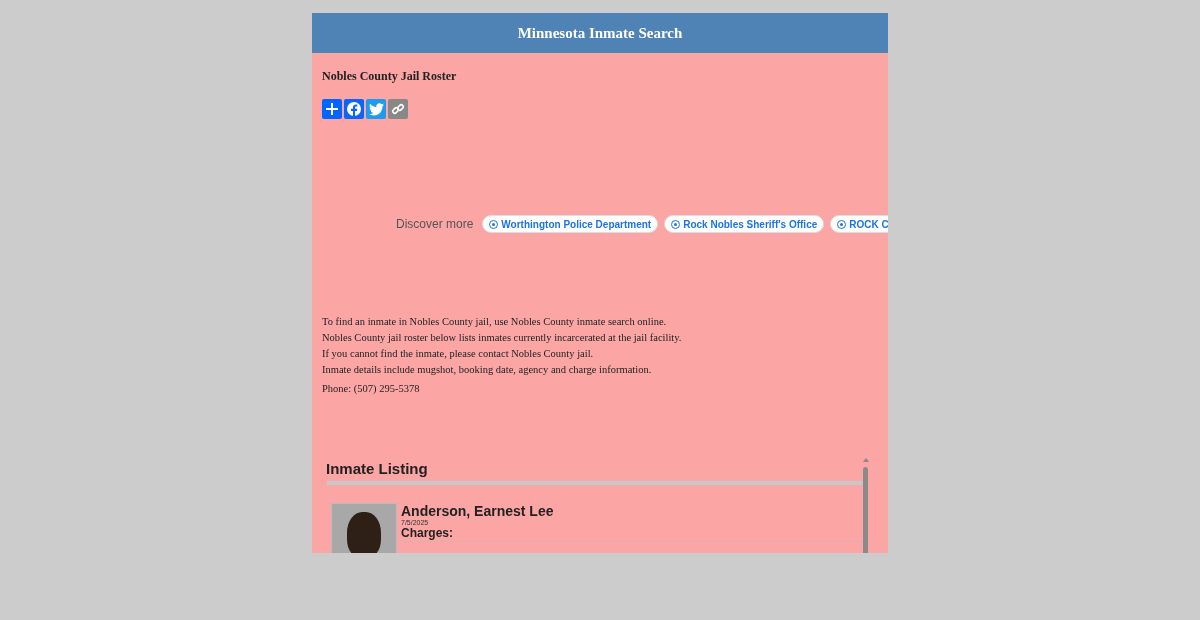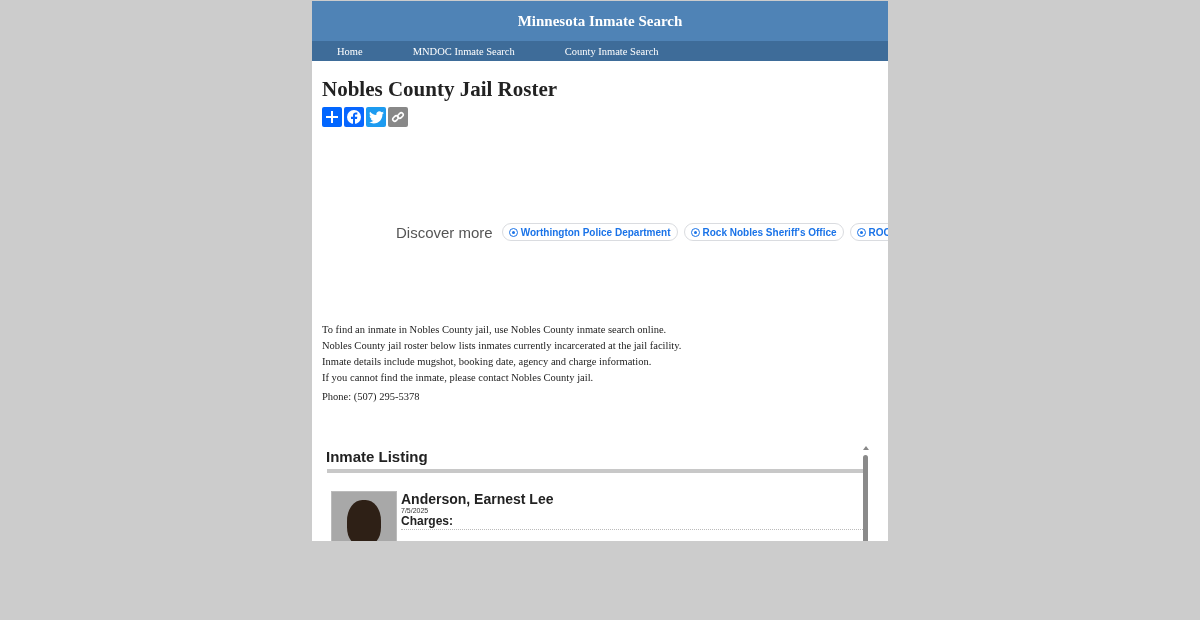--- a/index.html
+++ b/index.html
@@ -1,36 +1,36 @@
 <!DOCTYPE html>
 <html><head>
 <meta charset="utf-8">
 <style>
   * { box-sizing: border-box; margin: 0; padding: 0; }
   html, body { width: 1200px; height: 620px; overflow: hidden; }
   body { background: #cccccc; font-family: "Liberation Serif", serif; color: #222; }
-  .page { position: absolute; left: 312px; top: 1px; width: 576px; height: 540px; background: #ffffff; overflow: hidden; }
+  .page { position: absolute; left: 312px; top: 13px; width: 576px; height: 540px; background: #fca5a5; overflow: hidden; }
   .header { height: 40px; background: #4f83b6; display: flex; align-items: center; justify-content: center; }
   .header h1 { color: #ffffff; font-size: 15px; font-weight: bold; font-family: "Liberation Serif", serif; }
   .nav { height: 20px; background: #3e6c99; display: flex; align-items: center; }
   .nav a { color: #ffffff; font-size: 10.5px; text-decoration: none; white-space: nowrap; }
   .nav a.n0 { margin-left: 25px; }
   .nav a.n1 { margin-left: 50px; }
   .nav a.n2 { margin-left: 50px; }
   .content { padding: 0 10px; }
-  .title { font-size: 21px; font-weight: bold; margin-top: 16px; height: 20px; }
+  .title { font-size: 12px; font-weight: bold; margin-top: 16px; height: 20px; }
   .share { display: flex; gap: 2px; margin-top: 10px; }
   .share span { width: 20px; height: 20px; border-radius: 2px; display: flex; align-items: center; justify-content: center; }
   .share .s-add { background: #0166ff; }
   .share .s-fb { background: #0866ff; }
   .share .s-tw { background: #1d9bf0; }
   .share .s-cp { background: #888888; }
   .ad-area { height: 195px; position: relative; }
   .discover { position: absolute; top: 96px; left: 74px; display: flex; align-items: center; white-space: nowrap; font-family: "Liberation Sans", sans-serif; }
-  .discover .lbl { font-size: 15px; color: #555; margin-right: 9px; }
+  .discover .lbl { font-size: 12px; color: #555; margin-right: 9px; }
   .chip { display: inline-flex; align-items: center; height: 18px; padding: 0 6px; border: 1px solid #dadce0; border-radius: 10px; background: #fff; margin-right: 6px; font-size: 10px; font-weight: bold; color: #1a73e8; }
   .chip .ci { width: 9px; height: 9px; border: 1.2px solid #1a73e8; border-radius: 50%; margin-right: 3px; position: relative; }
   .chip .ci::after { content: ""; position: absolute; left: 2px; top: 2px; width: 3px; height: 3px; border-radius: 50%; background: #1a73e8; }
   .intro p { font-size: 10.5px; line-height: 16px; }
   .jail { margin-top: 3px; }
   .jail p { font-size: 10.5px; line-height: 16px; }
   .jail .jname { font-weight: bold; }
   .listing { position: absolute; left: 14px; top: 445px; width: 550px; height: 175px; overflow: hidden; font-family: "Liberation Sans", sans-serif; }
   .listing h2 { text-align: left; font-size: 15px; font-weight: bold; margin-top: 2px; width: 536px; }
   .listing .hr { width: 536px; height: 4px; background: #c8c8c8; margin-top: 4px; margin-left: 1px; }
@@ -51,25 +51,20 @@
   .scroll { position: absolute; right: 6px; top: 0; width: 8px; height: 175px; }
   .scroll .up { position: absolute; top: 0; left: 1px; width: 0; height: 0; border-left: 3px solid transparent; border-right: 3px solid transparent; border-bottom: 4px solid #888; }
   .scroll .thumb { position: absolute; top: 9px; left: 1px; width: 5px; height: 94px; background: #8a8a8a; border-radius: 3px; }
 </style>
 </head>
 <body>
 
 <div class="page">
   <div class="header">
     <h1>Minnesota Inmate Search</h1>
-  </div>
-  <div class="nav">
-    <a class="n0">Home</a>
-    <a class="n1">MNDOC Inmate Search</a>
-    <a class="n2">County Inmate Search</a>
   </div>
 
   <div class="content">
     <div class="title">Nobles County Jail Roster</div>
 
     <div class="share">
       <span class="s-add">
         <svg width="14" height="14" viewBox="0 0 14 14">
             <path d="M6 1h2v5h5v2H8v5H6V8H1V6h5z" fill="#fff"></path>
           </svg>
@@ -109,22 +104,22 @@
         <span class="chip">
           <span class="ci"></span>
           <span>ROCK COUNTY SHERIFF&amp;#39;S OFFICE</span>
         </span>
       </div>
     </div>
 
     <div class="intro">
       <p>To find an inmate in Nobles County jail, use Nobles County inmate search online.</p>
       <p>Nobles County jail roster below lists inmates currently incarcerated at the jail facility.</p>
+      <p>If you cannot find the inmate, please contact Nobles County jail.</p>
       <p>Inmate details include mugshot, booking date, agency and charge information.</p>
-      <p>If you cannot find the inmate, please contact Nobles County jail.</p>
     </div>
 
     <div class="jail">
       <p>Phone: (507) 295-5378</p>
     </div>
   </div>
 
   <div class="listing">
     <h2>Inmate Listing</h2>
     <div class="hr"></div>

